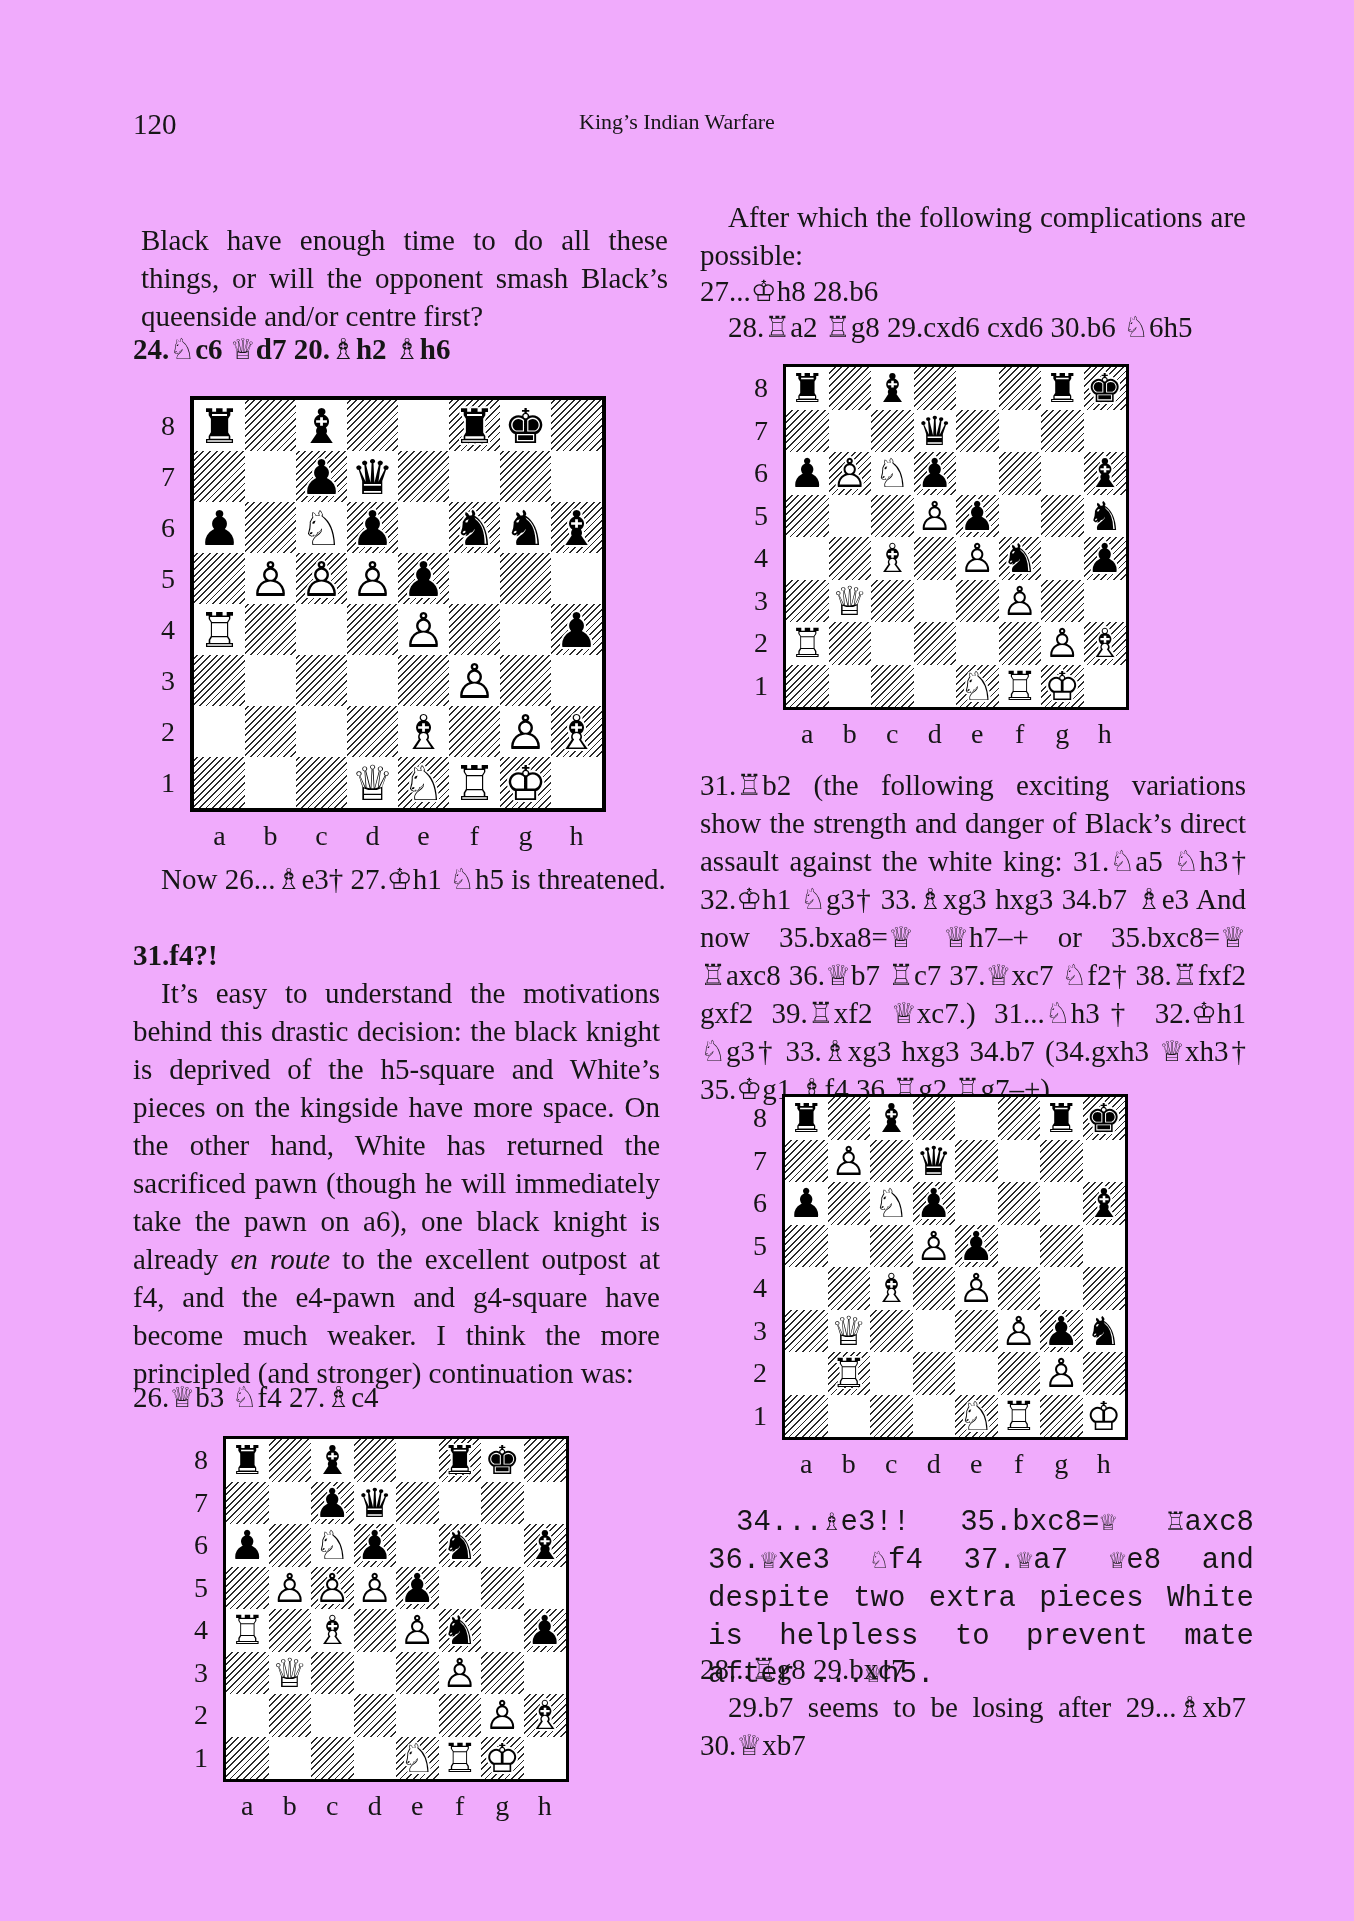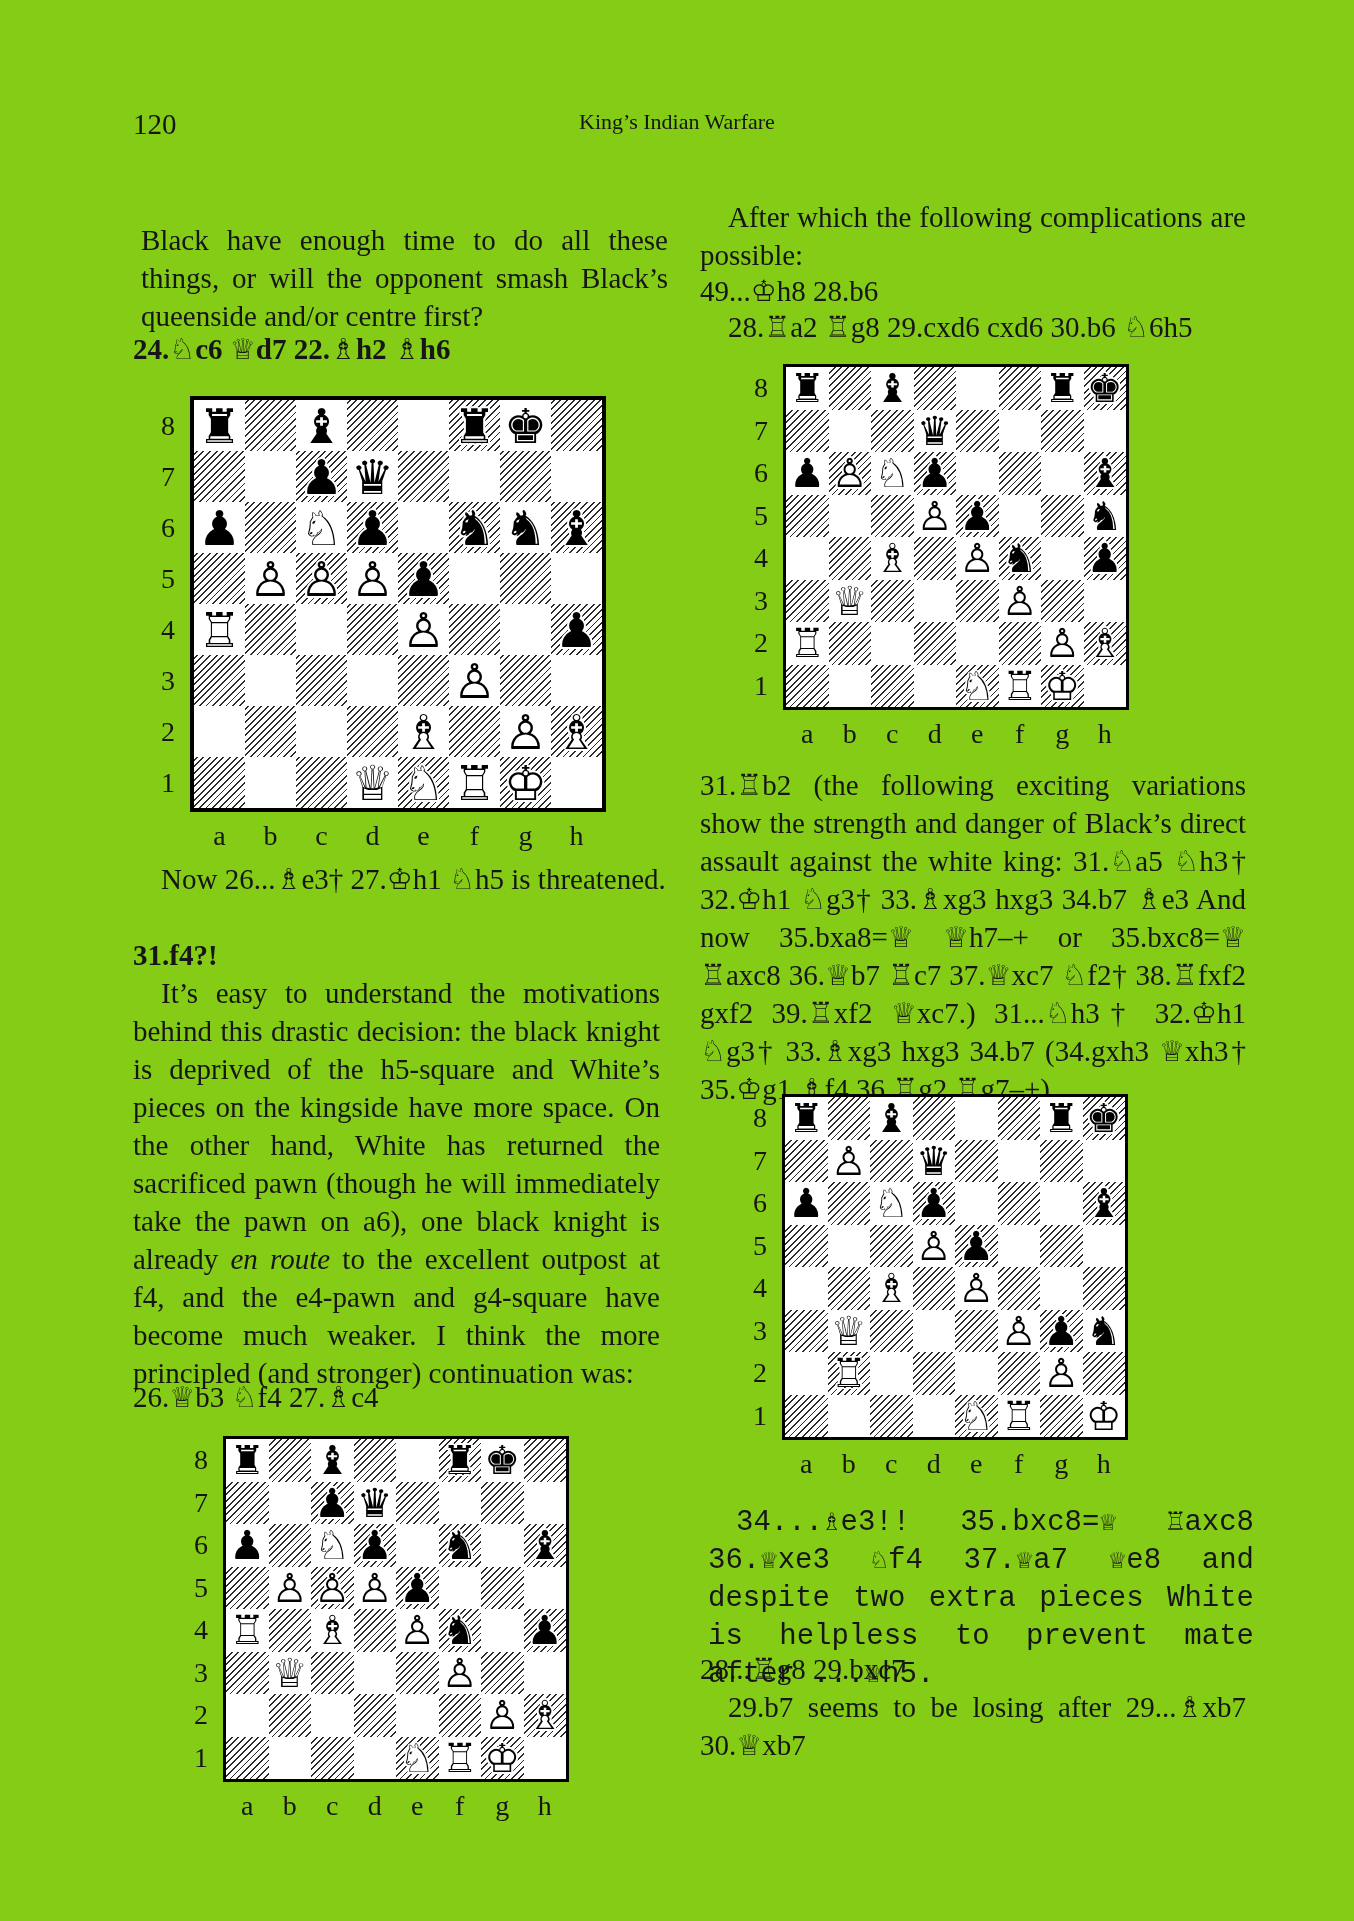--- a/index.html
+++ b/index.html
@@ -1,19 +1,19 @@
 <!DOCTYPE html>
 <html><head>
 <meta charset="utf-8">
 <style>
   html,body{margin:0;padding:0;background:#e8e8e8;}
   #page{
     position:relative;
     width:1354px;height:1921px;
-    background:#84cc16;
+    background:#f0abfc;
     color:#161616;
     font-family:"Liberation Serif","DejaVu Serif","DejaVu Sans",serif;
     font-size:29px;
     line-height:38px;
     overflow:hidden;
   }
   .abs{position:absolute;}
   .leftcol{left:133px;width:527px;}
   .rightcol{left:700px;width:546px;}
   .just{text-align:justify;text-align-last:left;}
@@ -86,21 +86,21 @@
 </head>
 <body>
 
 <div id="page">
 
   <div class="abs header-num">120</div>
   <div class="abs header-title">King’s Indian Warfare</div>
 
   <p class="abs leftcol just" style="top:213px;margin:8px;">Black have enough time to do all these things, or will the opponent smash Black’s queenside and/or centre first?</p>
 
-  <div class="abs leftcol moveline bold" style="top:330px;">24.♘c6 ♕d7 22.♗h2 ♗h6</div>
+  <div class="abs leftcol moveline bold" style="top:330px;">24.♘c6 ♕d7 20.♗h2 ♗h6</div>
 
   <div class="board-wrap" style="left:146px;top:396px;--sq:51px;--pc:48px;--bw:4px;">
       <div class="ranks">
         <span>8</span>
         <span>7</span>
         <span>6</span>
         <span>5</span>
         <span>4</span>
         <span>3</span>
         <span>2</span>
@@ -546,21 +546,21 @@
         <span>d</span>
         <span>e</span>
         <span>f</span>
         <span>g</span>
         <span>h</span>
       </div>
     </div>
 
   <p class="abs rightcol just indent" style="top:198px;margin:0;">After which the following complications are possible:</p>
 
-  <div class="abs rightcol moveline" style="top:272px;">49...♔h8 28.b6</div>
+  <div class="abs rightcol moveline" style="top:272px;">27...♔h8 28.b6</div>
 
   <div class="abs rightcol moveline" style="top:308px;text-indent:28px;">28.♖a2 ♖g8 29.cxd6 cxd6 30.b6 ♘6h5</div>
 
   <div class="board-wrap" style="left:739px;top:364px;">
       <div class="ranks">
         <span>8</span>
         <span>7</span>
         <span>6</span>
         <span>5</span>
         <span>4</span>

